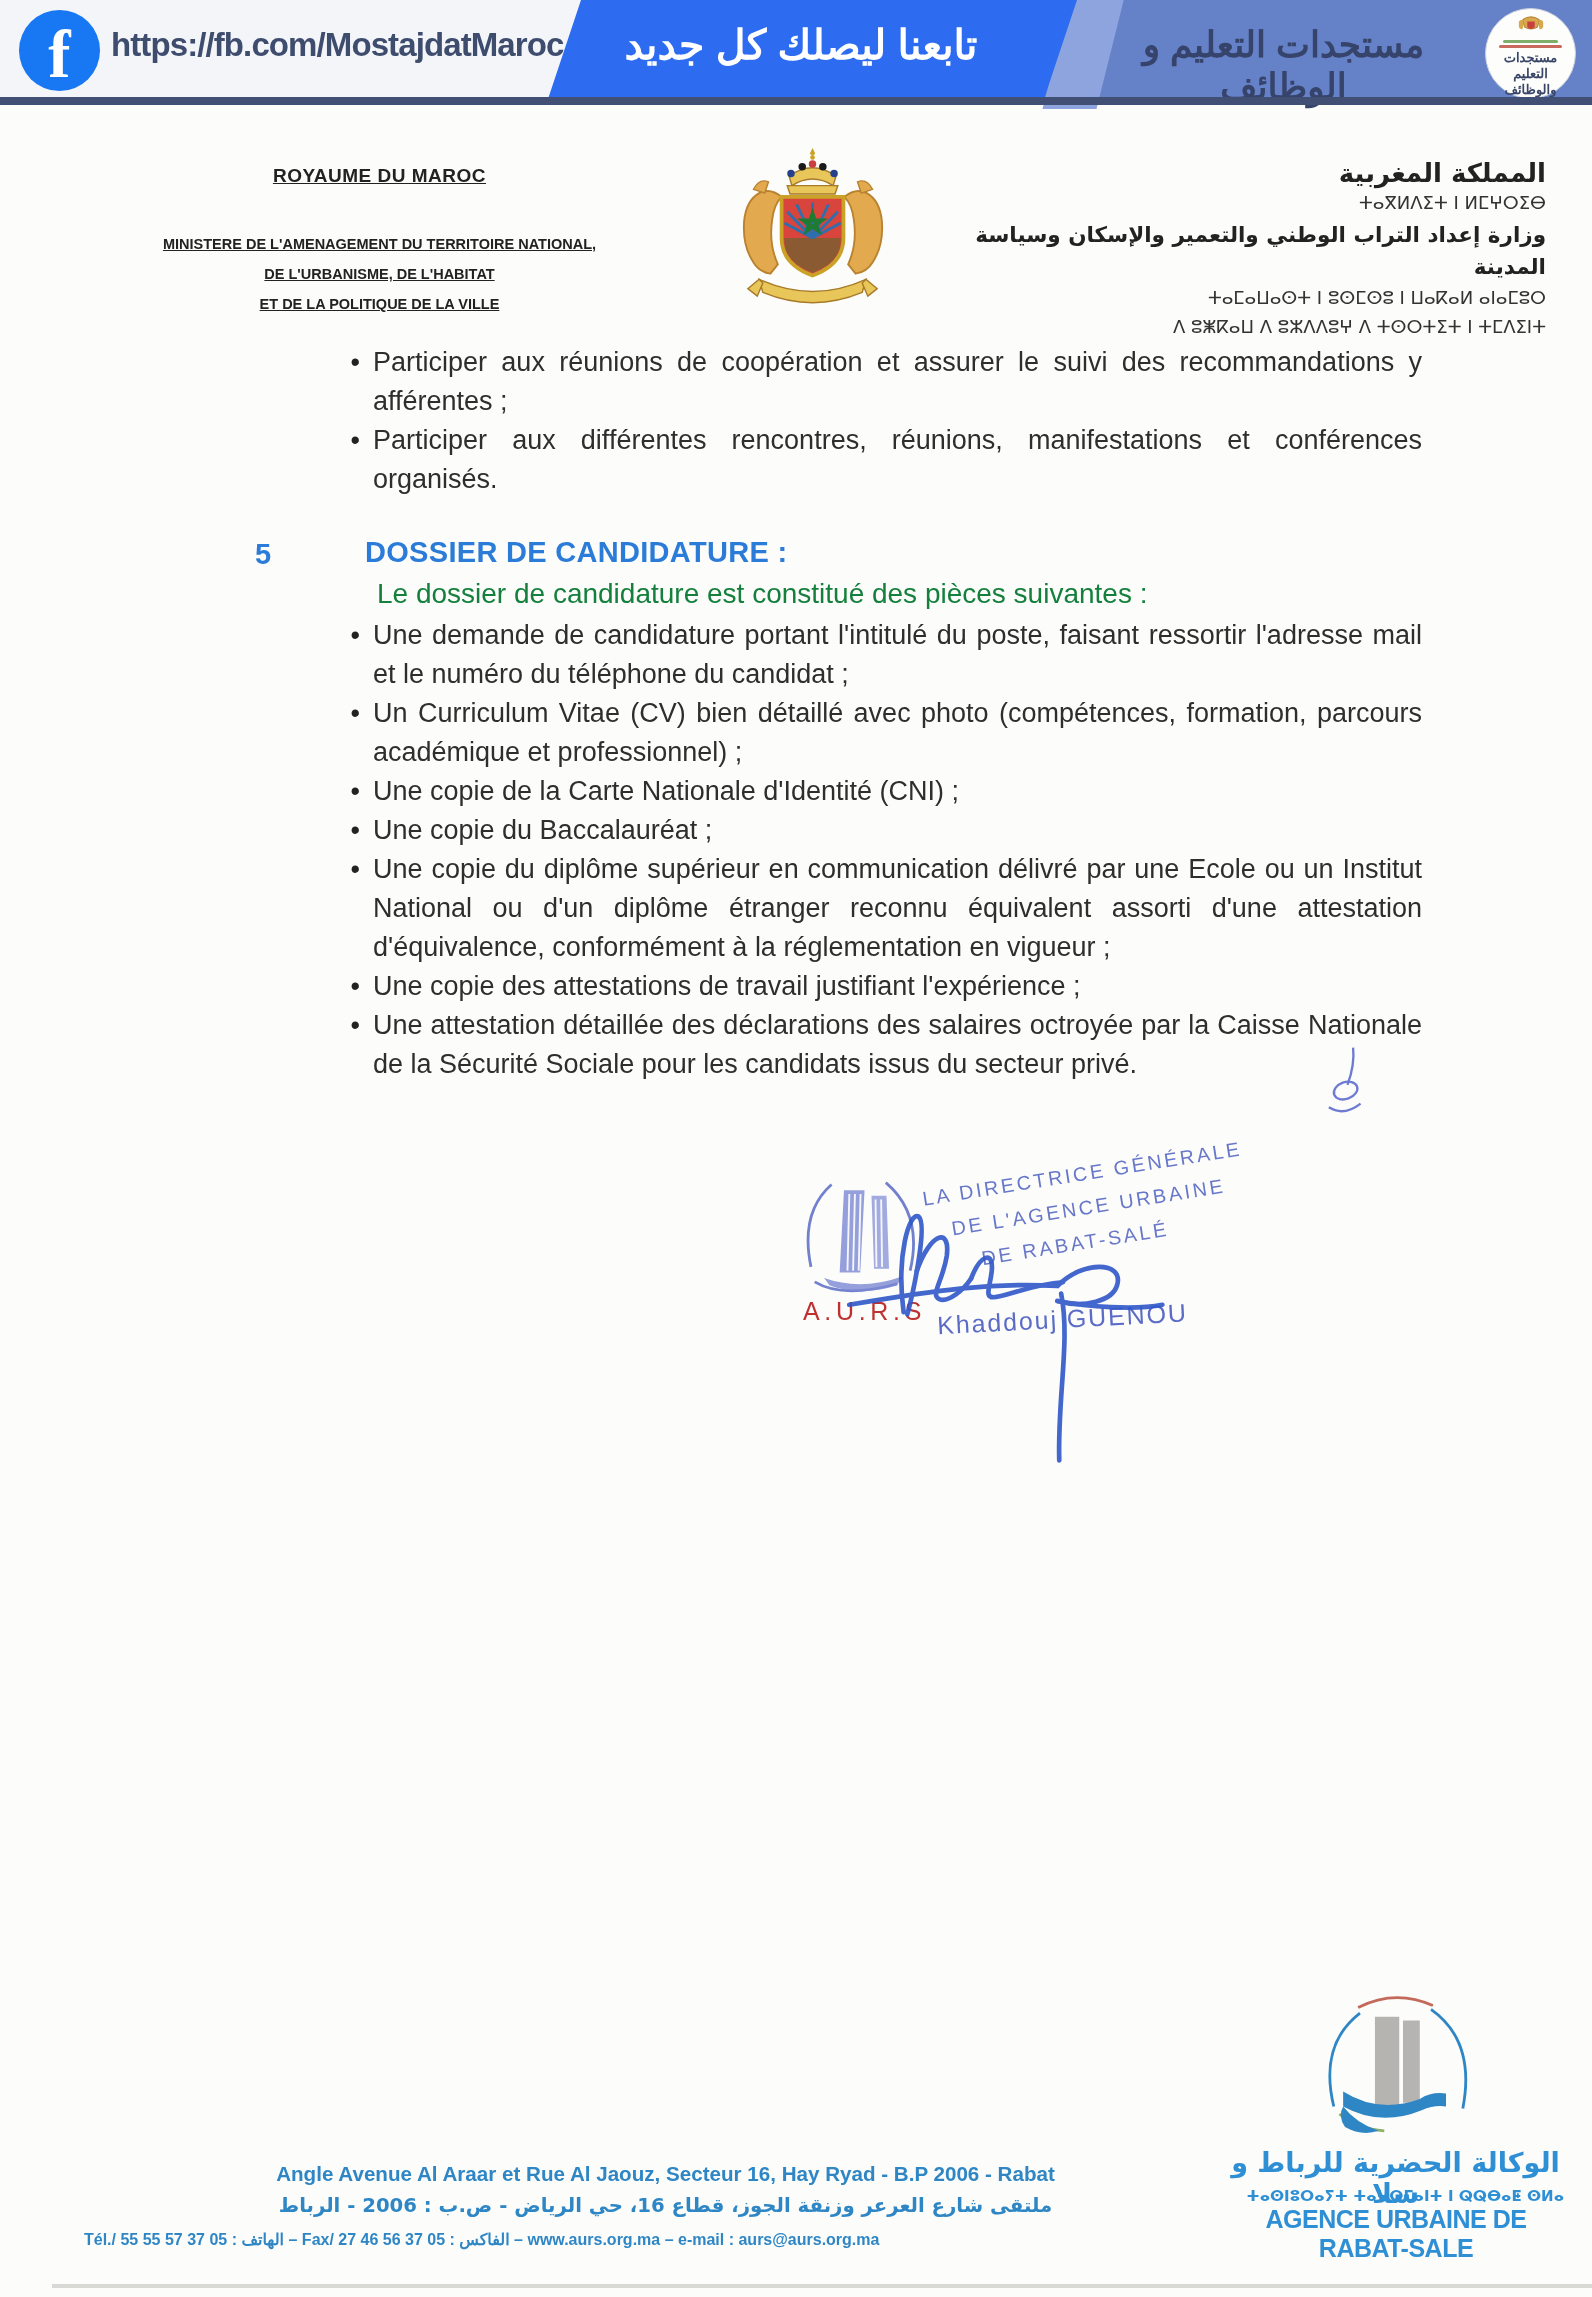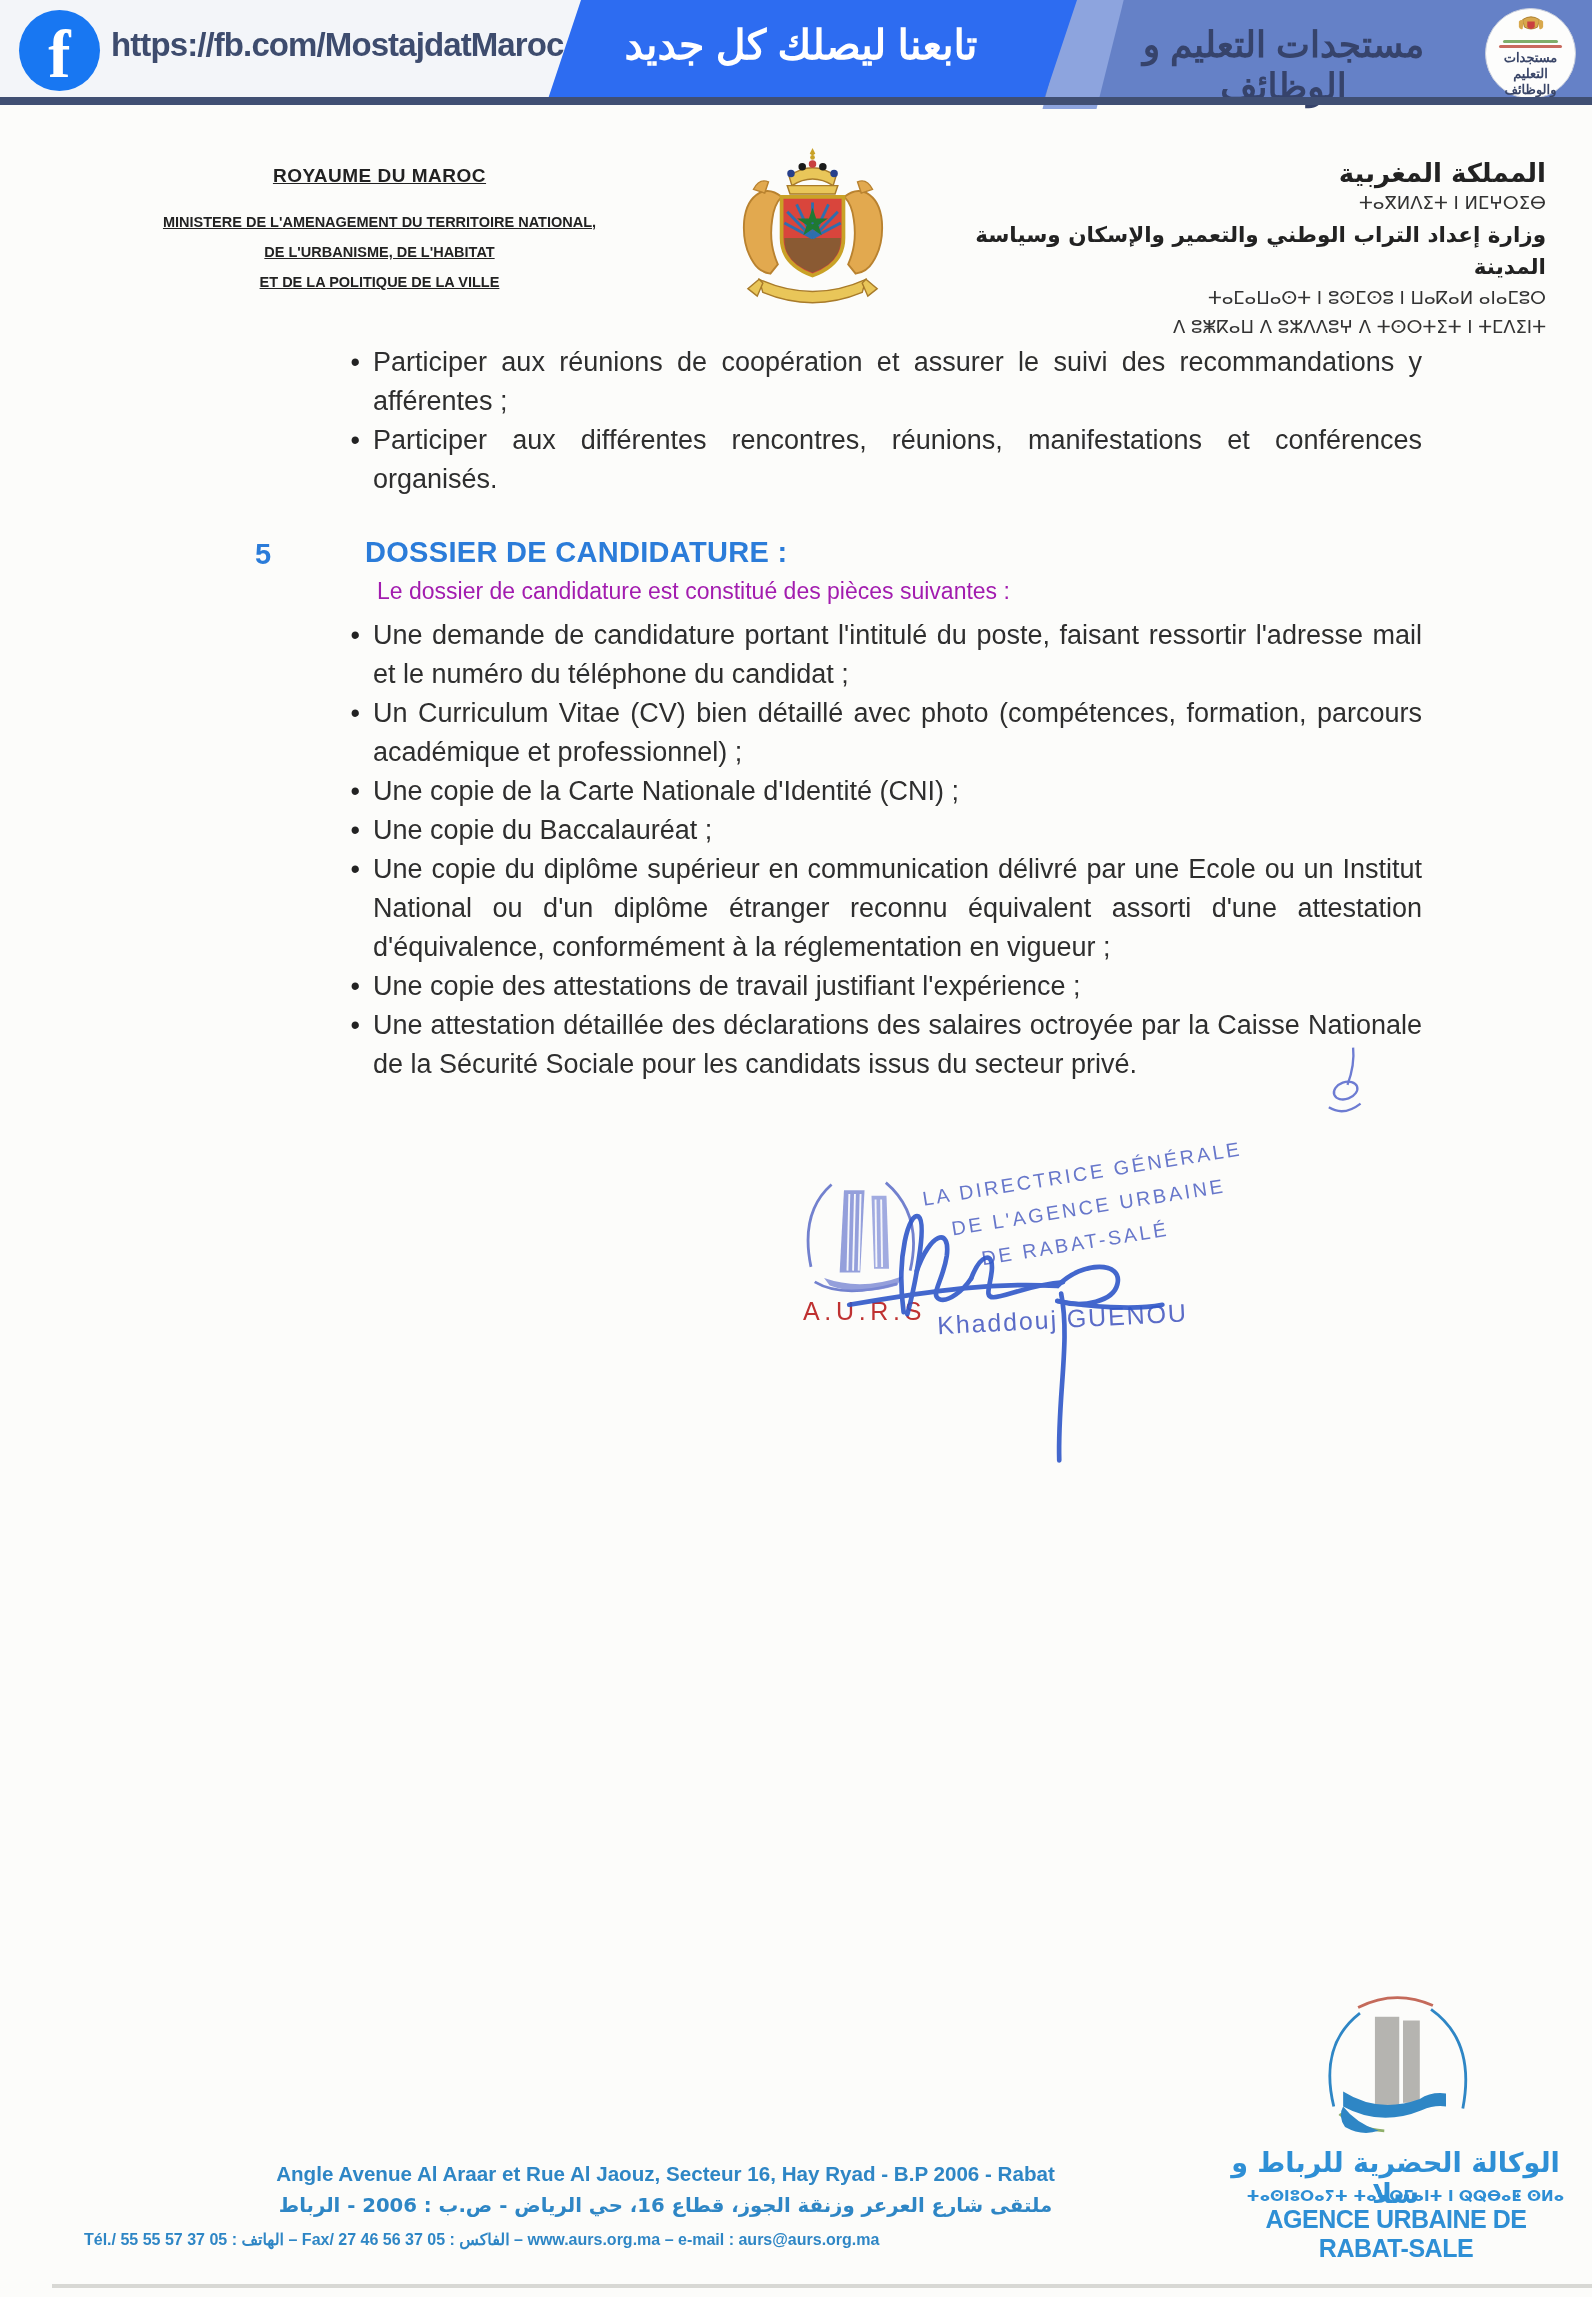--- a/index.html
+++ b/index.html
@@ -24,37 +24,37 @@
                border:0.9px solid #c9cfdd;box-sizing:border-box;text-align:center;}
   .banner-logo .mini-arms{margin:5.6px auto 0.9px;width:28px;height:20.6px;}
   .banner-logo .tiny-line{height:2.8px;margin:1.9px 17px;border-radius:1.9px;}
   .banner-logo .l1{background:#7fae6a;}
   .banner-logo .l2{background:#c96a5e;margin-left:13px;margin-right:13px;}
   .banner-logo .ar{font-size:13px;font-weight:bold;color:#3a4668;line-height:16px;direction:rtl;}
   
   .lh-left{position:absolute;left:103px;top:165px;width:553px;text-align:center;color:#222;text-decoration:underline;}
   .lh-left .royaume{font-size:19px;font-weight:bold;letter-spacing:0.5px;}
   .lh-left .min{font-size:14.5px;font-weight:bold;margin-top:0;line-height:30px;}
-  .lh-left .min1{margin-top:20px;}
+  .lh-left .min1{margin-top:42px;}
   .lh-right{position:absolute;left:937px;top:157px;width:609px;text-align:right;color:#222;direction:rtl;}
   .lh-right .kingdom{font-size:26px;font-weight:bold;line-height:32px;font-family:"DejaVu Sans",sans-serif;}
   .tifinagh{font-family:"DejaVu Sans",sans-serif;direction:ltr;}
   .lh-right .ktif{font-size:18px;line-height:28px;color:#333;}
   .lh-right .minar{font-size:21.5px;font-weight:bold;line-height:32px;font-family:"DejaVu Sans",sans-serif;margin-top:1.9px;}
   .lh-right .mtif{font-size:18px;line-height:29px;color:#333;}
   .arms{position:absolute;left:731px;top:148px;width:164px;height:167px;}
   
   .intro-list,.dossier-list{position:absolute;margin:0;padding:0;list-style:none;width:1049px;}
   .intro-list{left:373px;top:343px;}
   .dossier-list{left:373px;top:616px;}
   .intro-list li,.dossier-list li{position:relative;font-size:27px;line-height:39px;text-align:justify;color:#2e2e2e;}
   .intro-list li::before,.dossier-list li::before{content:"•";position:absolute;left:-22.5px;top:0;font-size:27px;color:#222;}
   .sec-num{position:absolute;left:255px;top:538px;font-size:29px;font-weight:bold;color:#2b7cd9;}
   .sec-title{position:absolute;left:365px;top:536px;font-size:29px;font-weight:bold;color:#2b7cd9;letter-spacing:0.3px;}
-  .sec-lead{position:absolute;left:377px;top:578px;font-size:23px;color:#a21caf;}
+  .sec-lead{position:absolute;left:377px;top:578px;font-size:28px;color:#15803d;}
   
   .stamp{position:absolute;color:#5b6cc7;}
   .stamp-circle{left:796px;top:1177px;width:131px;height:133px;}
   .stamp-aurs{position:absolute;left:787px;top:1297px;width:155px;text-align:center;
               font-size:25px;letter-spacing:4.7px;color:#b91c1c;opacity:.9;}
   .stamp-text{position:absolute;left:920px;top:1182px;width:375px;transform:rotate(-9deg);
               transform-origin:left top;font-size:19.7px;letter-spacing:2.8px;line-height:34px;color:#5b6cc7;opacity:.92;}
   .stamp-text .t2{margin-left:24px;}
   .stamp-text .t3{margin-left:49px;}
   .stamp-signer{position:absolute;left:937px;top:1304px;width:281px;font-size:25px;letter-spacing:1.9px;color:#5b6cc7;

